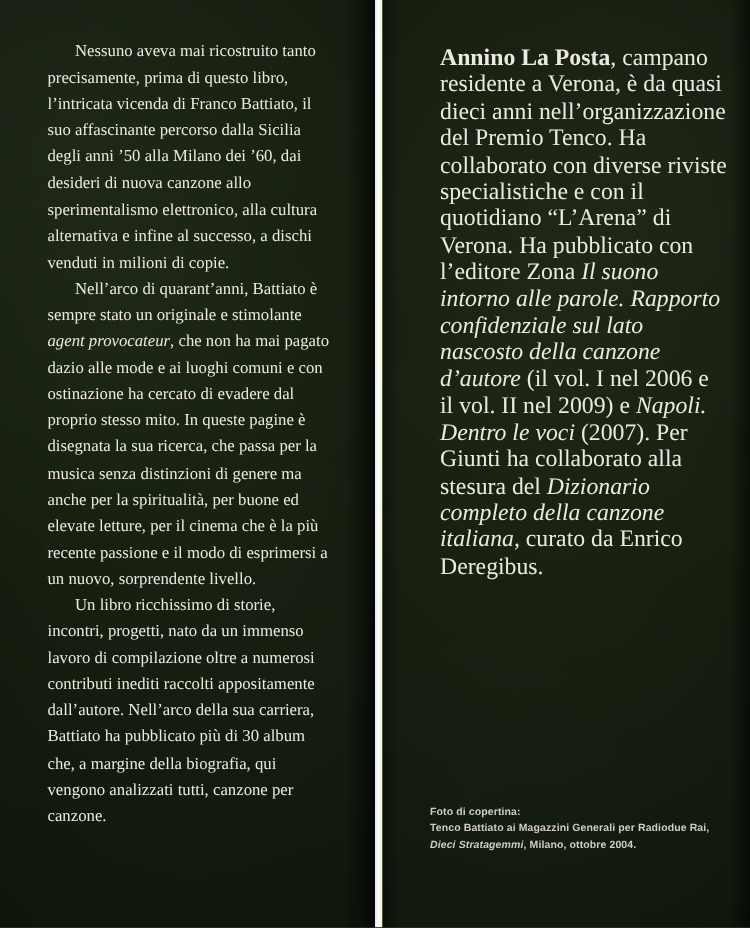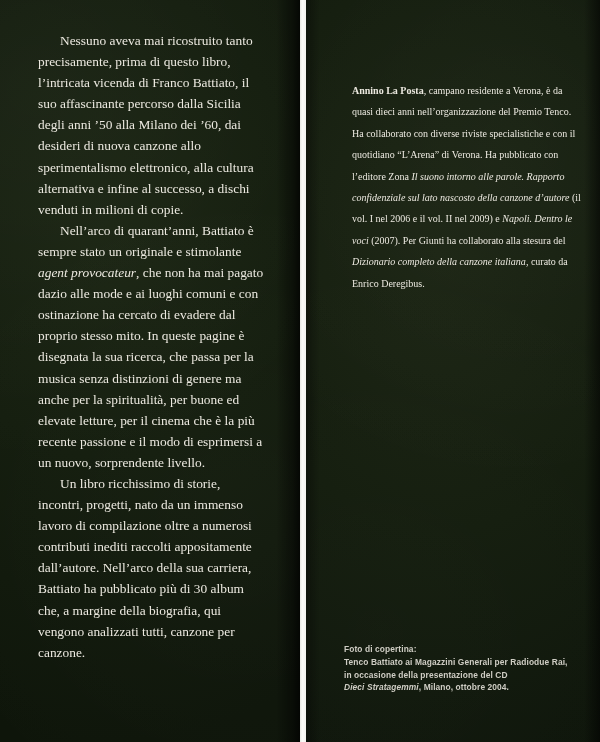--- a/index.html
+++ b/index.html
@@ -94,23 +94,22 @@
   .blurb p + p { margin-top: 0; }
   .blurb i { }
 
   
   .bio {
     position: absolute;
     left: 352px;
     top: 36px;
     width: 230px;
     color: #ece9e0;
-    font-size: 10px;
+    font-size: 19px;
     line-height: 21.4px;
-    margin-top: 44px;
   }
   .bio p { margin: 0; }
   .bio b { font-weight: bold; }
   .bio i { font-style: italic; }
 
   
   .credit {
     position: absolute;
     left: 344px;
     top: 643px;
@@ -142,17 +141,16 @@
     <p>Un libro ricchissimo di storie, incontri, progetti, nato da un immenso lavoro di compilazione oltre a numerosi contributi inediti raccolti appositamente dall’autore. Nell’arco della sua carriera, Battiato ha pubblicato più di 30 album che, a margine della biografia, qui vengono analizzati tutti, canzone per canzone.</p>
   </div>
 
   <div class="bio">
     <p><b>Annino La Posta</b><span>, campano residente a Verona, è da quasi dieci anni nell’organizzazione del Premio Tenco. Ha collaborato con diverse riviste specialistiche e con il quotidiano “L’Arena” di Verona. Ha pubblicato con l’editore Zona </span><i>Il suono intorno alle parole. Rapporto confidenziale sul lato nascosto della canzone d’autore</i><span> (il vol. I nel 2006 e il vol. II nel 2009) e </span><i>Napoli. Dentro le voci</i><span> (2007). Per Giunti ha collaborato alla stesura del </span><i>Dizionario completo della canzone italiana</i><span>, curato da Enrico Deregibus.</span></p>
   </div>
 
   <div class="credit">
     <div>Foto di copertina:</div>
     <div>Tenco Battiato ai Magazzini Generali per Radiodue Rai,</div>
-    <div>in occasione della presentazione del CD</div>
     <div><i>Dieci Stratagemmi</i><span>, Milano, ottobre 2004.</span></div>
   </div>
 
 </div>
 
 </body></html>

